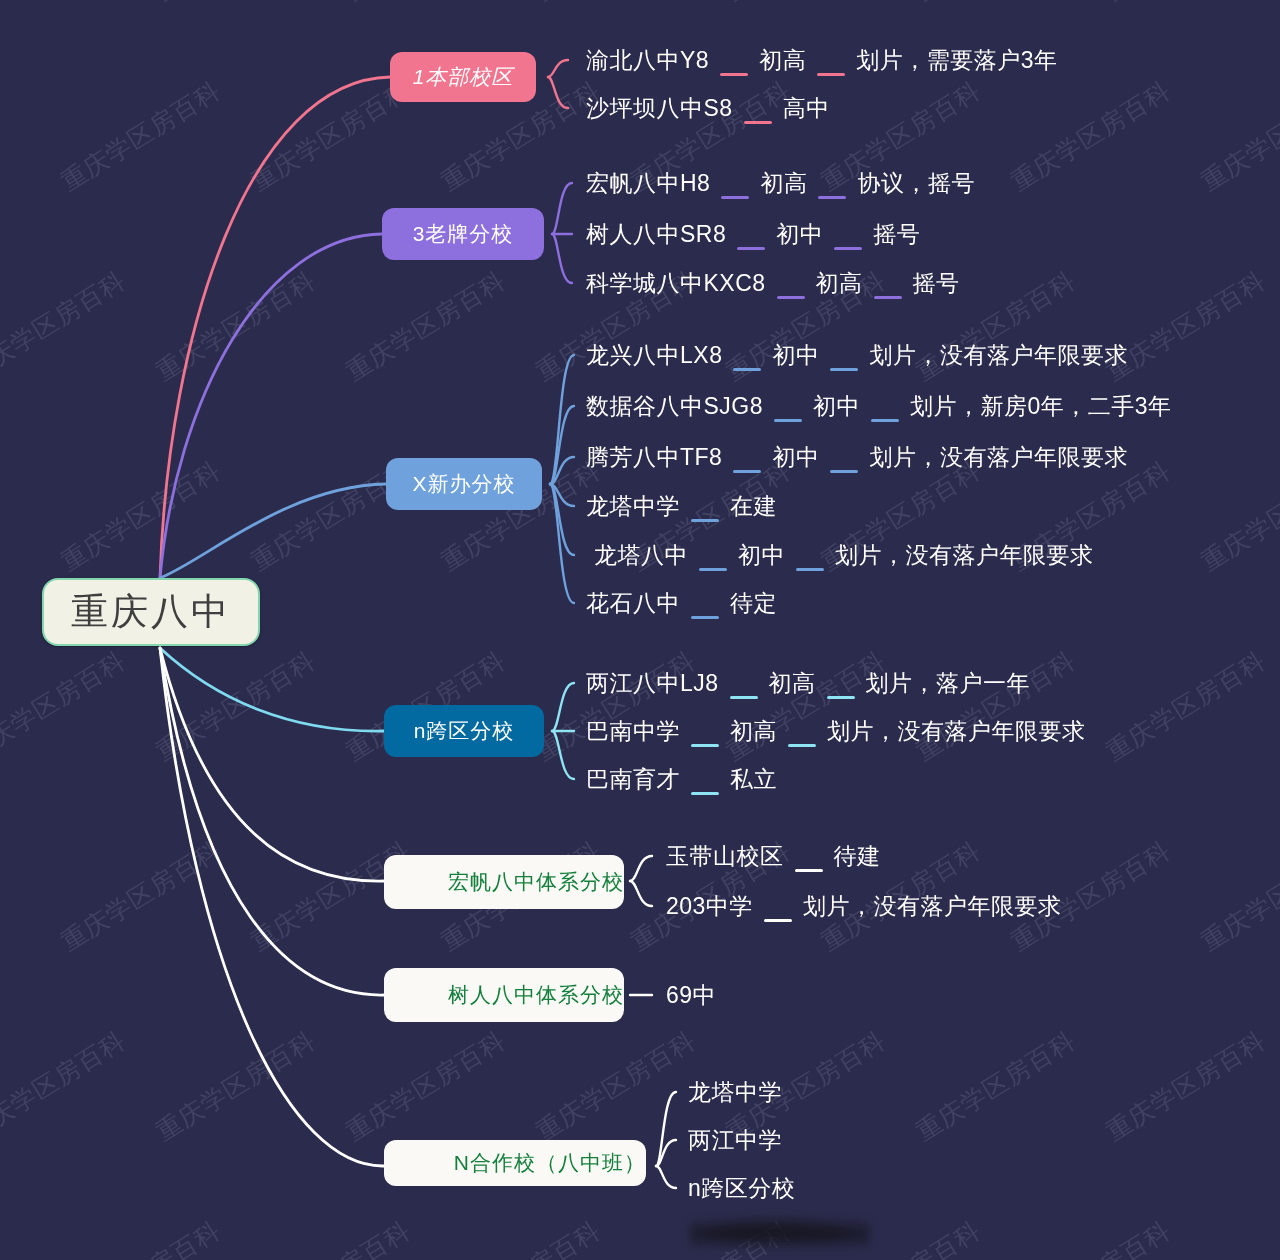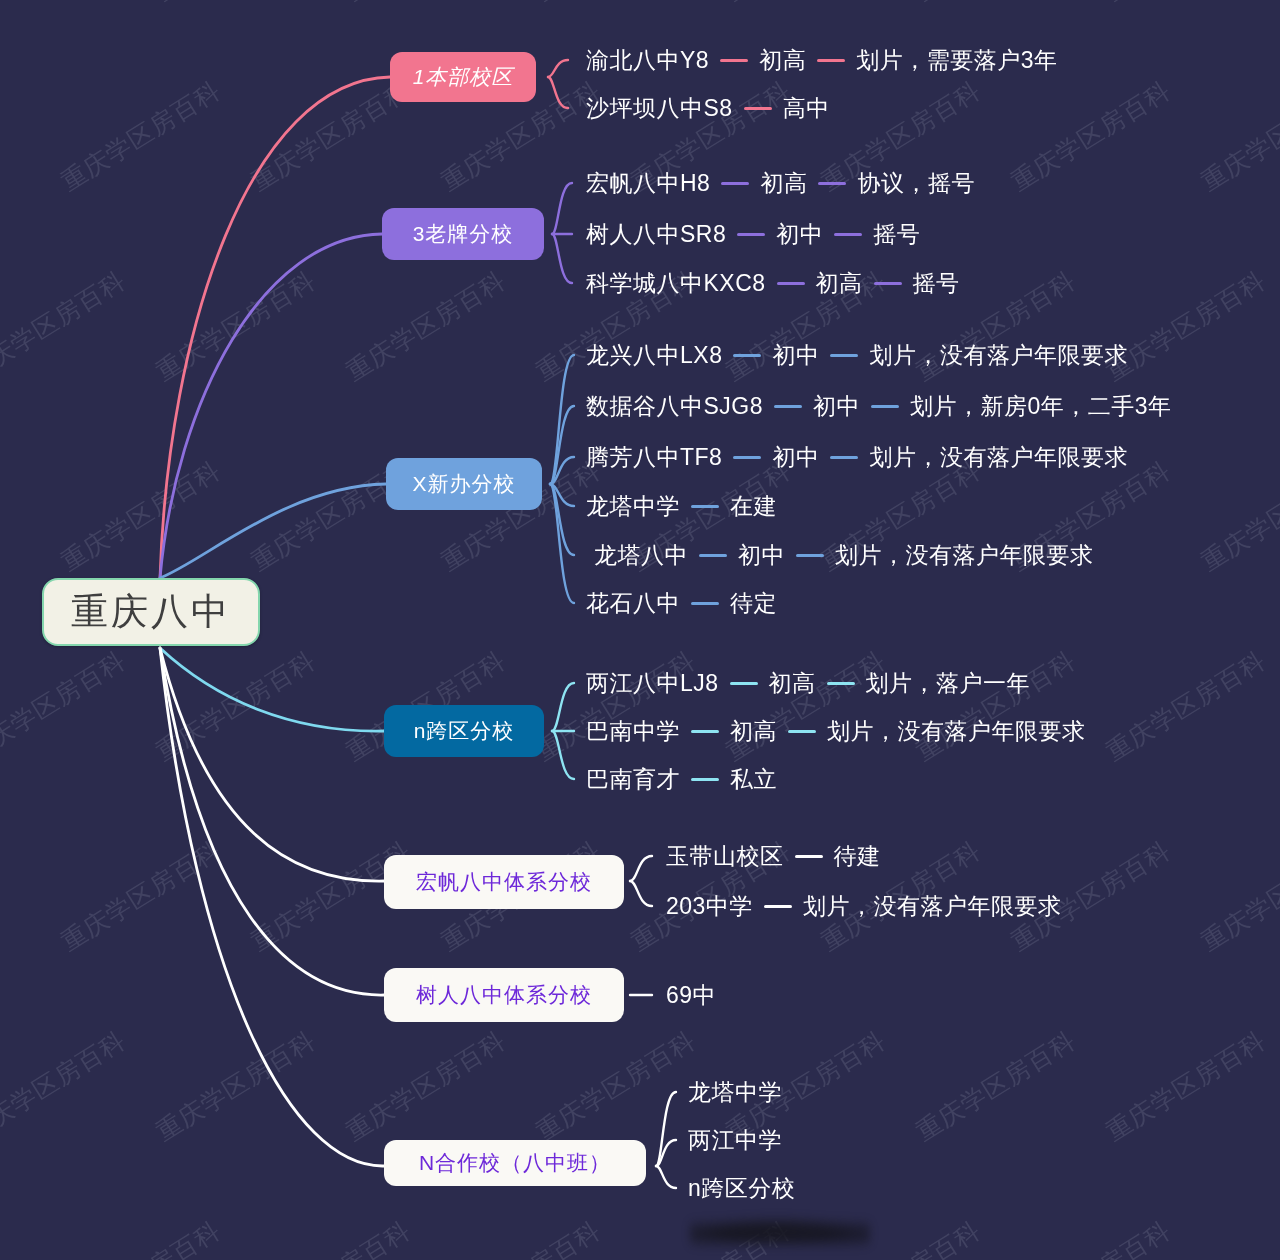--- a/index.html
+++ b/index.html
@@ -32,24 +32,24 @@
     background:#f2f1e6;border:2.5px solid #84d6ad;border-radius:16px;
     color:#3f3f3f;font-size:37px;letter-spacing:3px;font-weight:400;
     box-shadow:0 1px 3px rgba(0,0,0,.25);
   }
 
   .cat{border-radius:12px;color:#ffffff;font-size:21px;letter-spacing:1px;}
   .cat-pink  {background:#f2758f;font-style:italic;}
   .cat-purple{background:#8d6fdd;}
   .cat-blue  {background:#6fa2dd;}
   .cat-cyan  {background:#0369a1;}
-  .cat-white {background:#faf9f5;color:#6d28d9;}
-
-  
-  .leaf{position:absolute;z-index:4;display:flex;align-items:center;
+  .cat-white {background:#faf9f5;color:#15803d;justify-content:flex-end;}
+
+  
+  .leaf{position:absolute;z-index:4;display:flex;align-items:flex-end;
         white-space:nowrap;color:#ffffff;font-size:23px;letter-spacing:.5px;}
   .leaf .seg{display:inline-block;}
   .dash{display:inline-block;width:28px;height:3px;border-radius:2px;
         margin:0 11px;flex:none;}
 
   
   .redaction{position:absolute;z-index:5;left:690px;top:1215px;
              width:180px;height:34px;border-radius:6px;
              background:radial-gradient(ellipse at 22% 55%, rgba(20,20,28,.92) 0%, rgba(20,20,28,.0) 62%),
                         radial-gradient(ellipse at 48% 45%, rgba(24,24,34,.88) 0%, rgba(24,24,34,.0) 60%),

